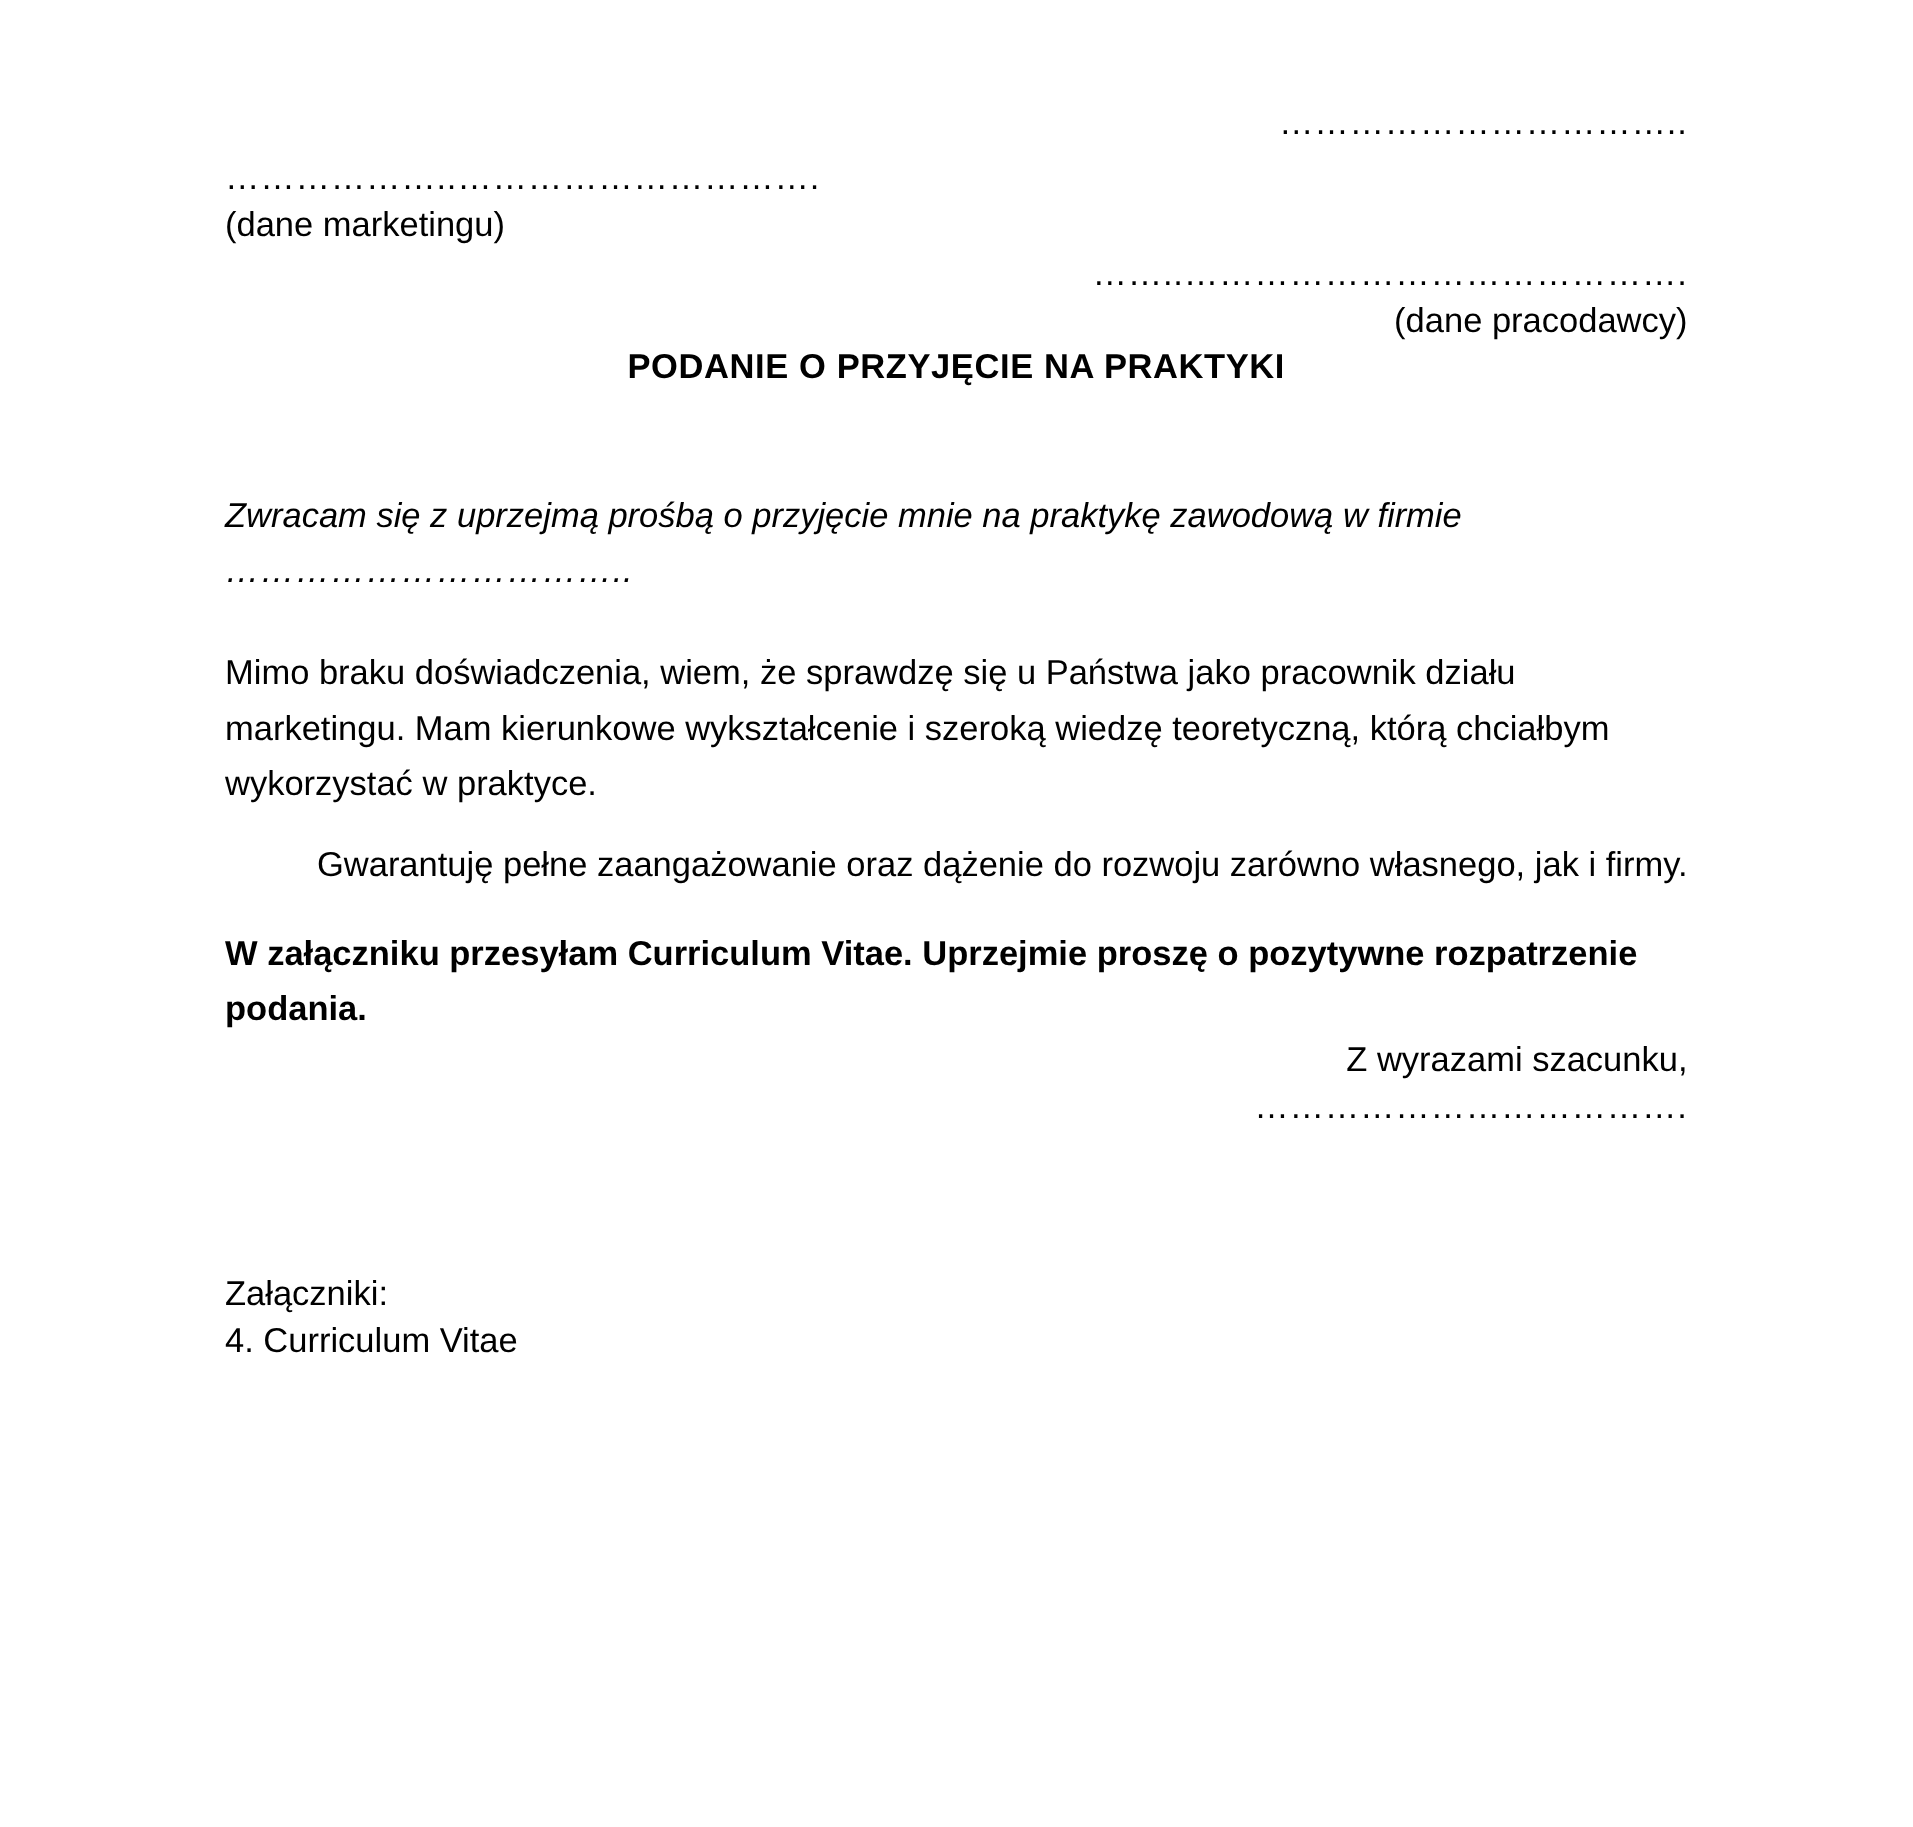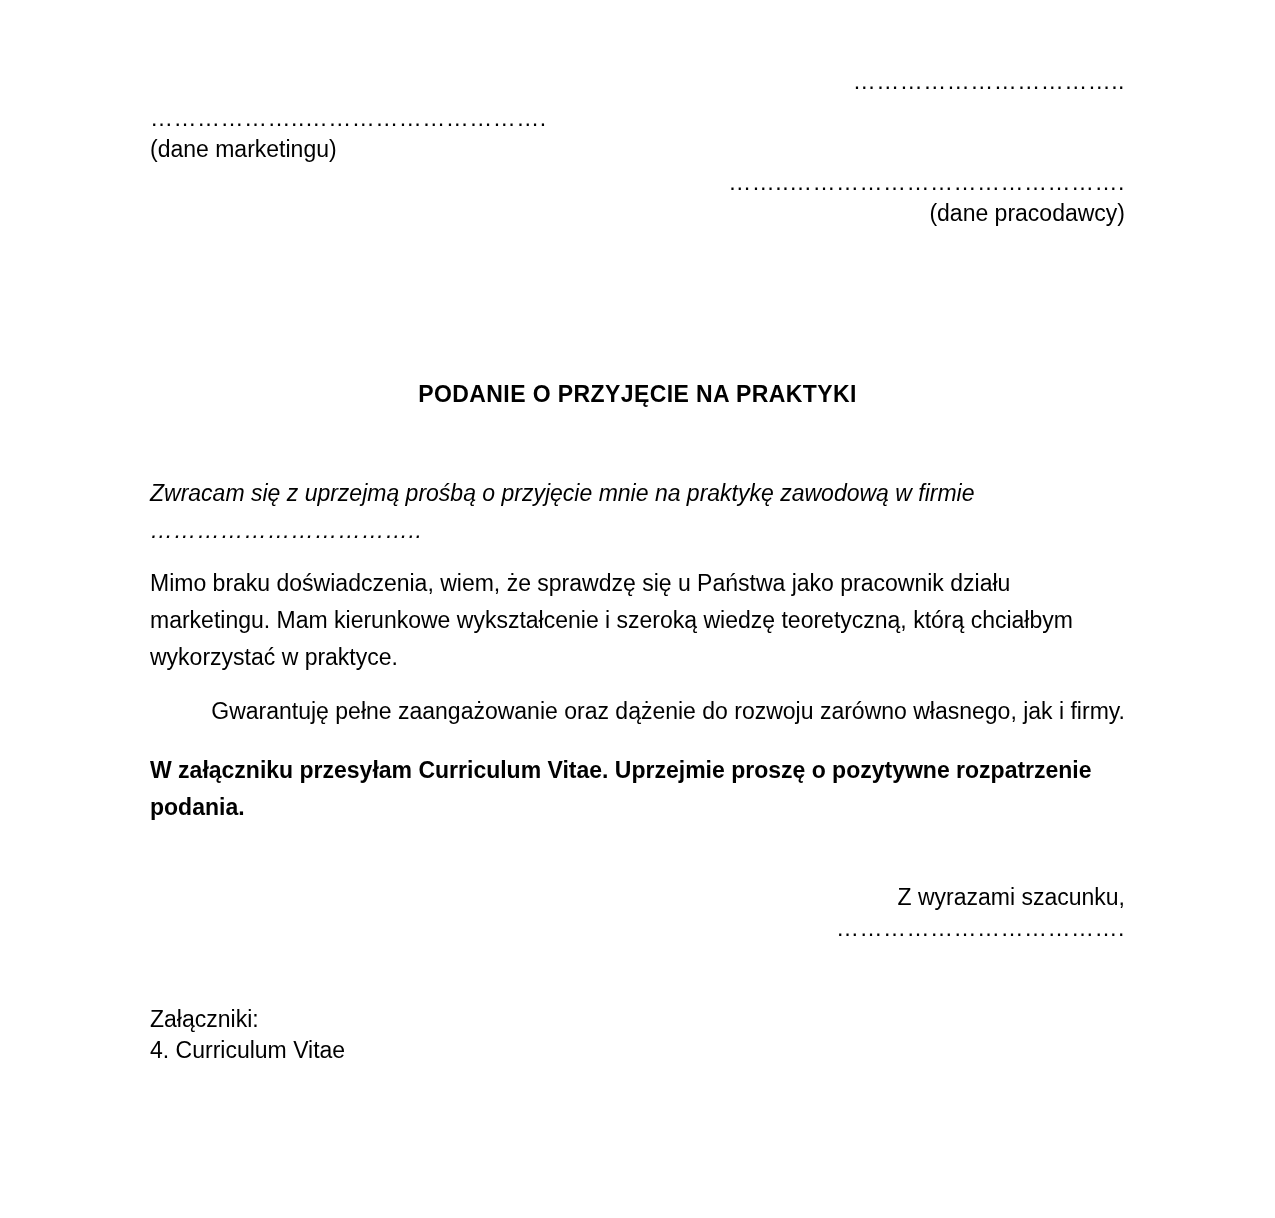--- a/index.html
+++ b/index.html
@@ -28,40 +28,38 @@
   .right {
     text-align: right;
   }
   .center {
     text-align: center;
   }
   .block-place-date { margin: 0; }
   .block-applicant { margin-top: 6px; }
   .block-employer { margin-top: 2px; }
   .doc-title {
-    margin-top: 150px;
     font-weight: bold;
     font-size: 23px;
     line-height: 31px;
     letter-spacing: 0.4px;
   }
   .para {
     line-height: 37px;
     margin: 0;
   }
   .p1 { margin-top: 65px; font-style: italic; }
-  .p2 { margin-top: 16px; }
+  .p2 { margin-top: 31px; }
   .p3 { margin-top: 17px; text-align: right; }
   .p4 { margin-top: 22px; font-weight: bold; }
   .signature {
-    margin-top: 56px;
     line-height: 31px;
   }
   .attachments {
-    margin-top: 60px;
+    margin-top: 94px;
     line-height: 31px;
   }
   .dotline {
     white-space: nowrap;
     letter-spacing: 0.5px;
   }
 </style>
 </head>
 <body>
 

